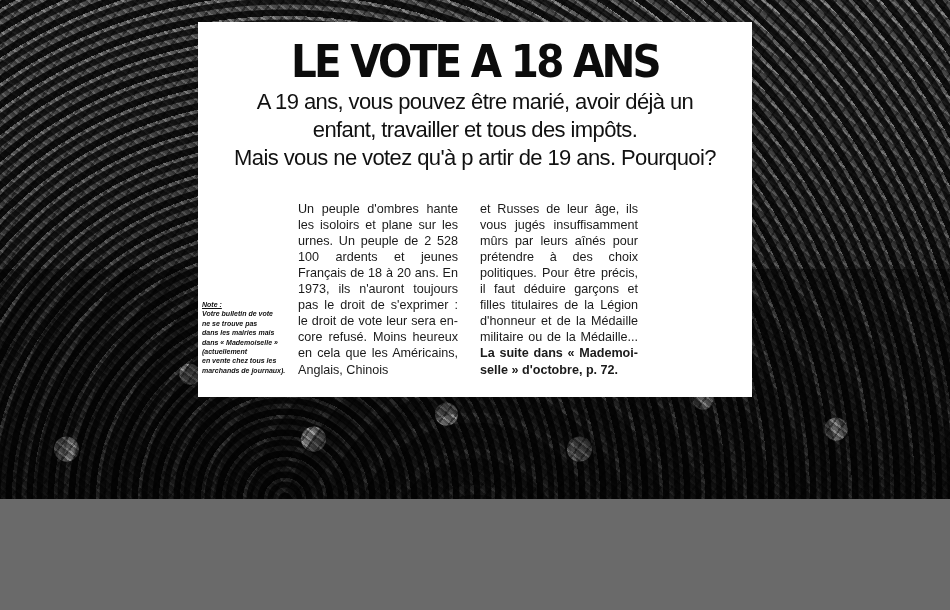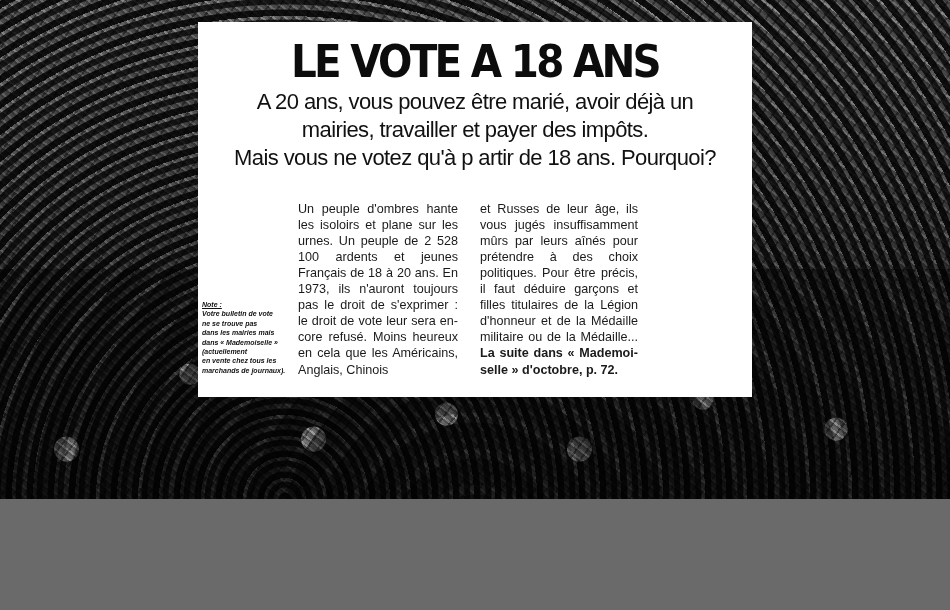--- a/index.html
+++ b/index.html
@@ -123,23 +123,23 @@
 </head>
 <body>
 
 <div class="page">
   <div class="crowd"></div>
 
   <div class="panel">
     <h1 class="headline">LE VOTE A 18 ANS</h1>
 
     <div class="subtitle">
-      <span>A 20 ans, vous pouvez  être marié, avoir déjà un</span>
-      <span>mairies, travailler et  payer des impôts.</span>
-      <span>Mais vous ne votez qu'à p artir de 18 ans. Pourquoi?</span>
+      <span>A 19 ans, vous pouvez  être marié, avoir déjà un</span>
+      <span>enfant, travailler et  tous des impôts.</span>
+      <span>Mais vous ne votez qu'à p artir de 19 ans. Pourquoi?</span>
     </div>
 
     <div class="note">
       <span class="note-title">Note :</span>
       <span class="line">Votre bulletin de vote</span>
       <span class="line">ne se trouve pas</span>
       <span class="line">dans les mairies mais</span>
       <span class="line">dans « Mademoiselle »</span>
       <span class="line">(actuellement</span>
       <span class="line">en vente chez tous les</span>

